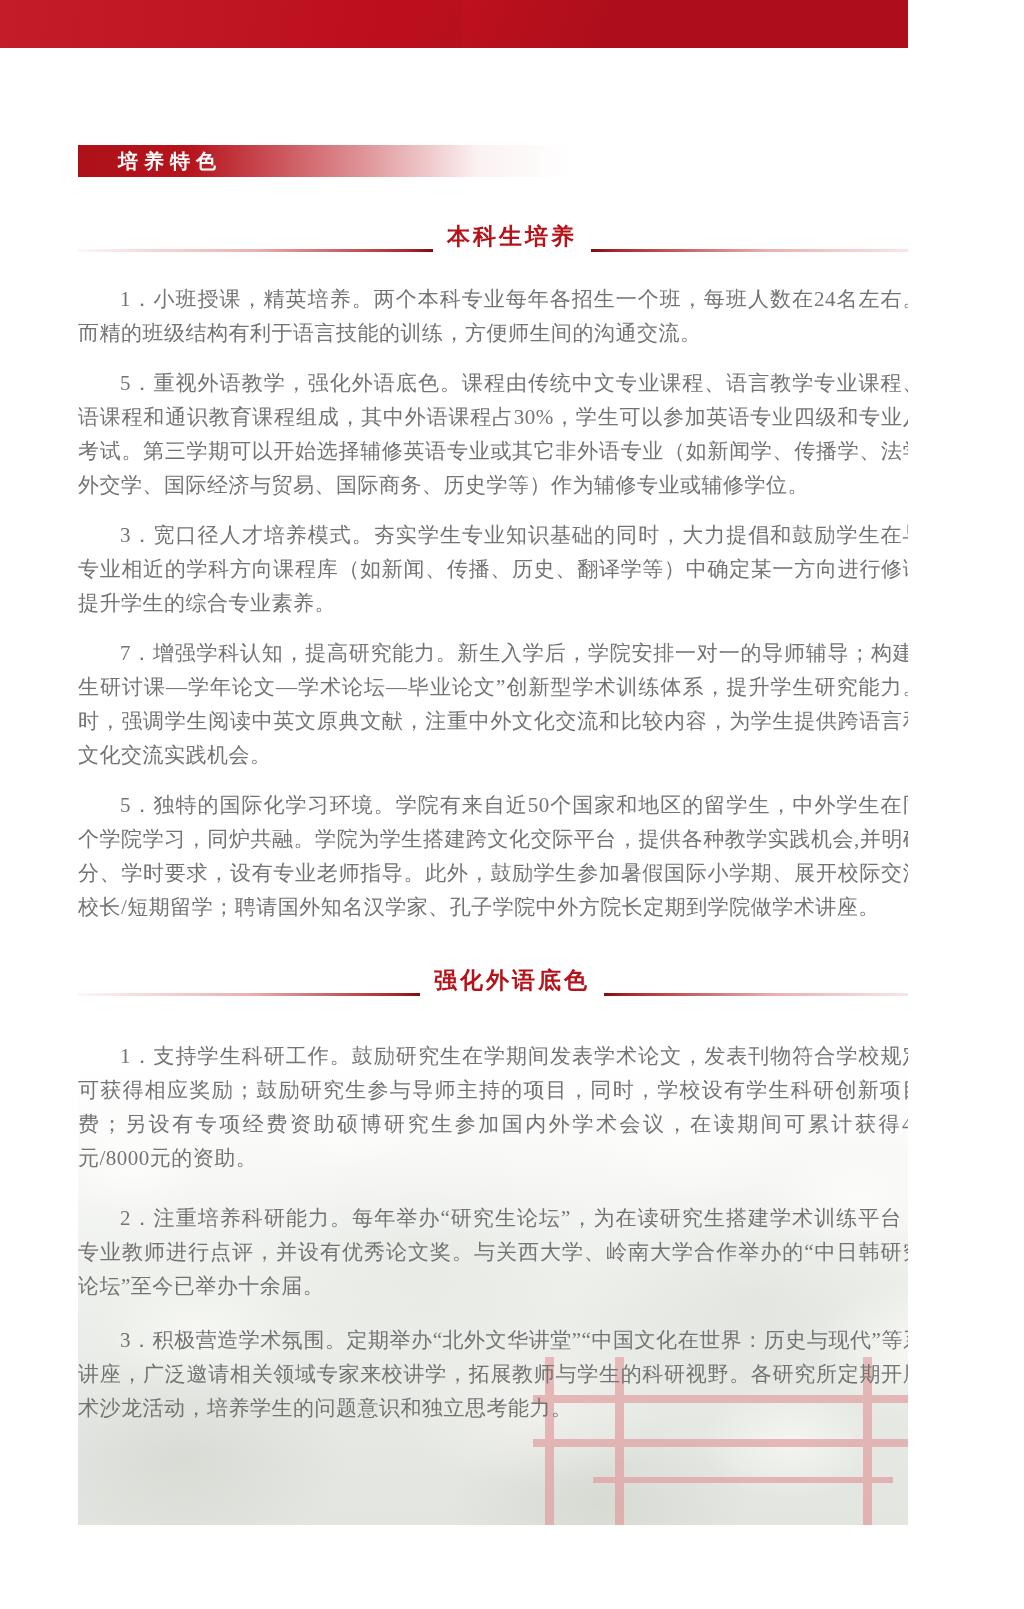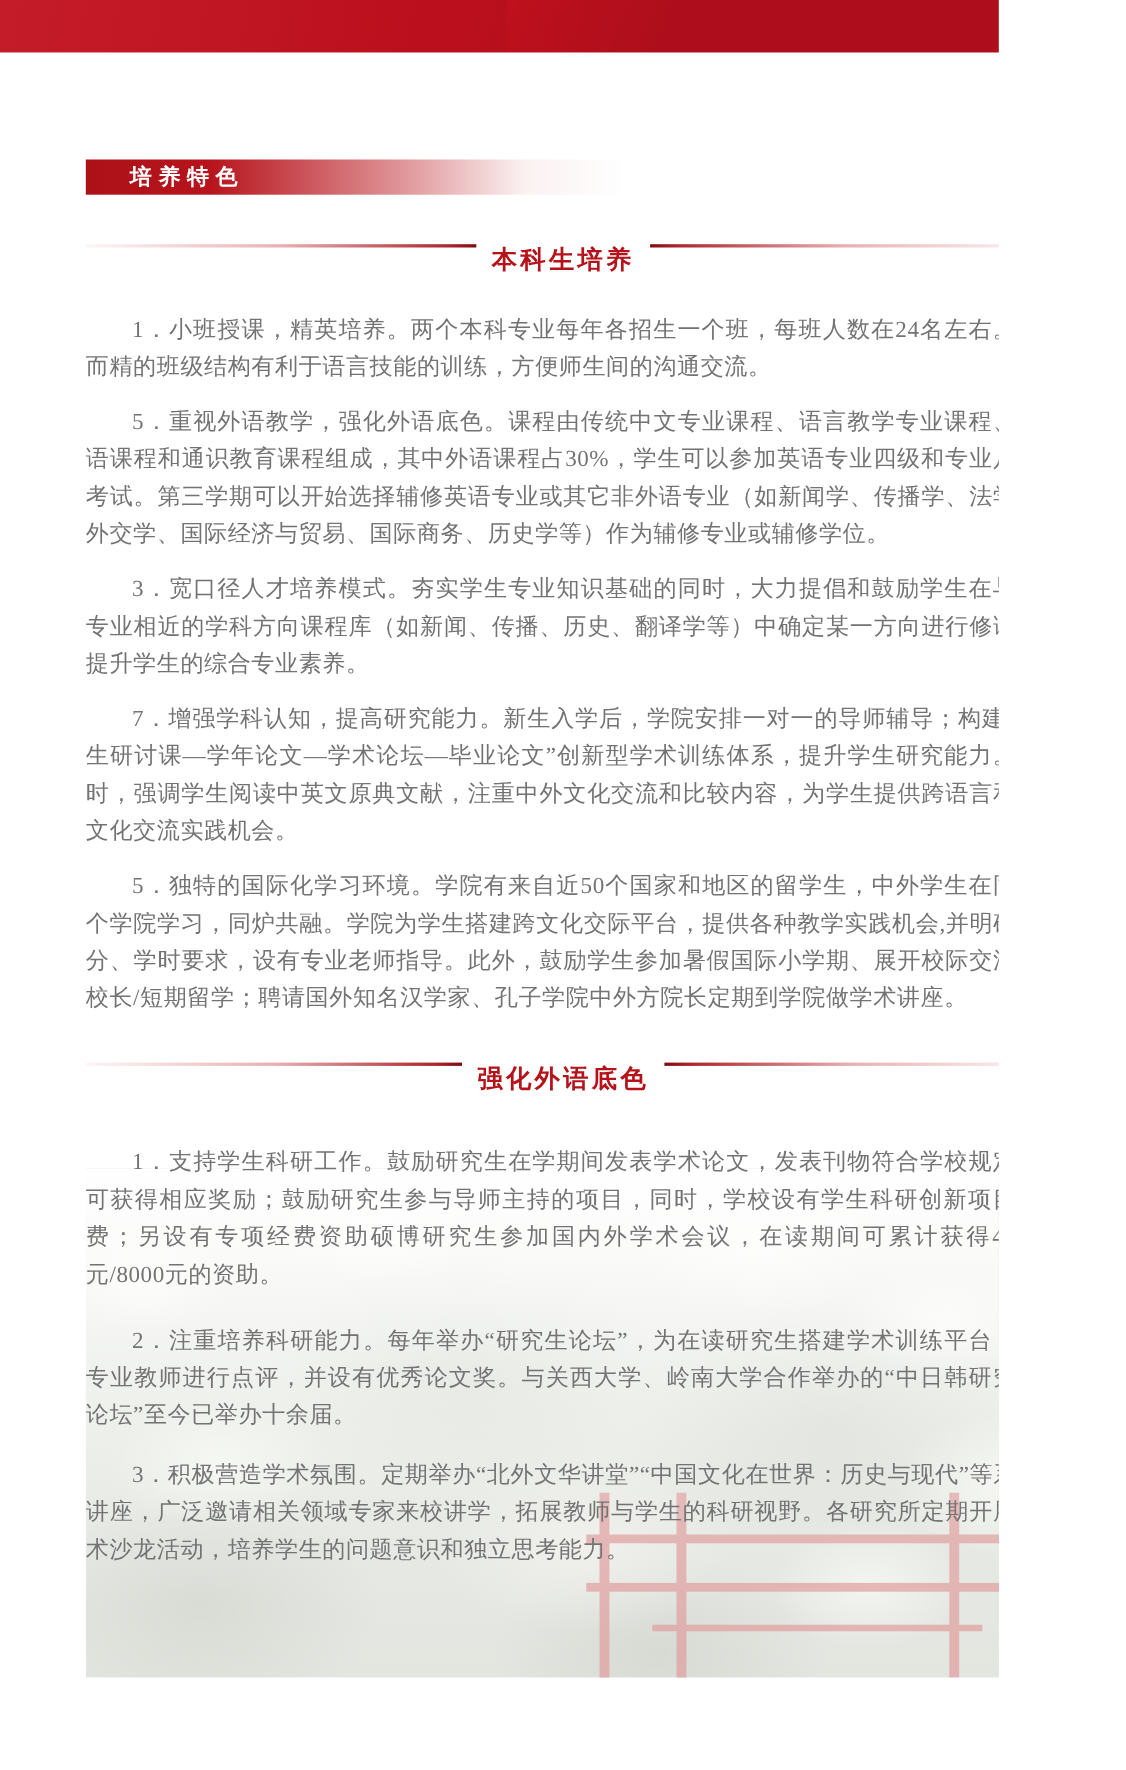--- a/index.html
+++ b/index.html
@@ -21,21 +21,21 @@
 
   
   .tab{position:absolute;left:78px;top:145px;width:512px;height:32px;
     background:linear-gradient(to right,#ad1118 0%,#b7141c 22%,rgba(201,77,83,0.62) 55%,rgba(240,200,202,0.25) 78%,rgba(255,255,255,0) 96%);}
   .tab span{display:block;line-height:32px;padding-left:40px;color:#ffffff;
     font-size:20px;font-weight:bold;letter-spacing:6px;}
 
   
   .content{position:absolute;left:78px;top:210px;width:868px;z-index:2;}
 
-  .h-row{display:flex;align-items:flex-start;height:30px;}
+  .h-row{display:flex;align-items:flex-end;height:30px;}
   .h-row.first{margin-top:12px;}
   .h-row.second{margin-top:42px;}
   .rule{flex:1;height:3px;}
   .rule.left{background:linear-gradient(to right,rgba(181,18,26,0.04),rgba(191,30,38,0.35) 50%,rgba(163,15,21,0.9) 93%,#7e0c11 100%);}
   .rule.right{background:linear-gradient(to left,rgba(181,18,26,0.04),rgba(191,30,38,0.35) 50%,rgba(163,15,21,0.9) 93%,#7e0c11 100%);}
   .h-row h2{margin:0 14px;font-size:23px;line-height:30px;font-weight:bold;
     color:#b5121a;letter-spacing:3px;white-space:nowrap;}
 
   .para{margin:16px 0 0 0;font-size:21px;line-height:34px;letter-spacing:0.5px;
     color:#737373;text-align:justify;text-indent:2em;}

